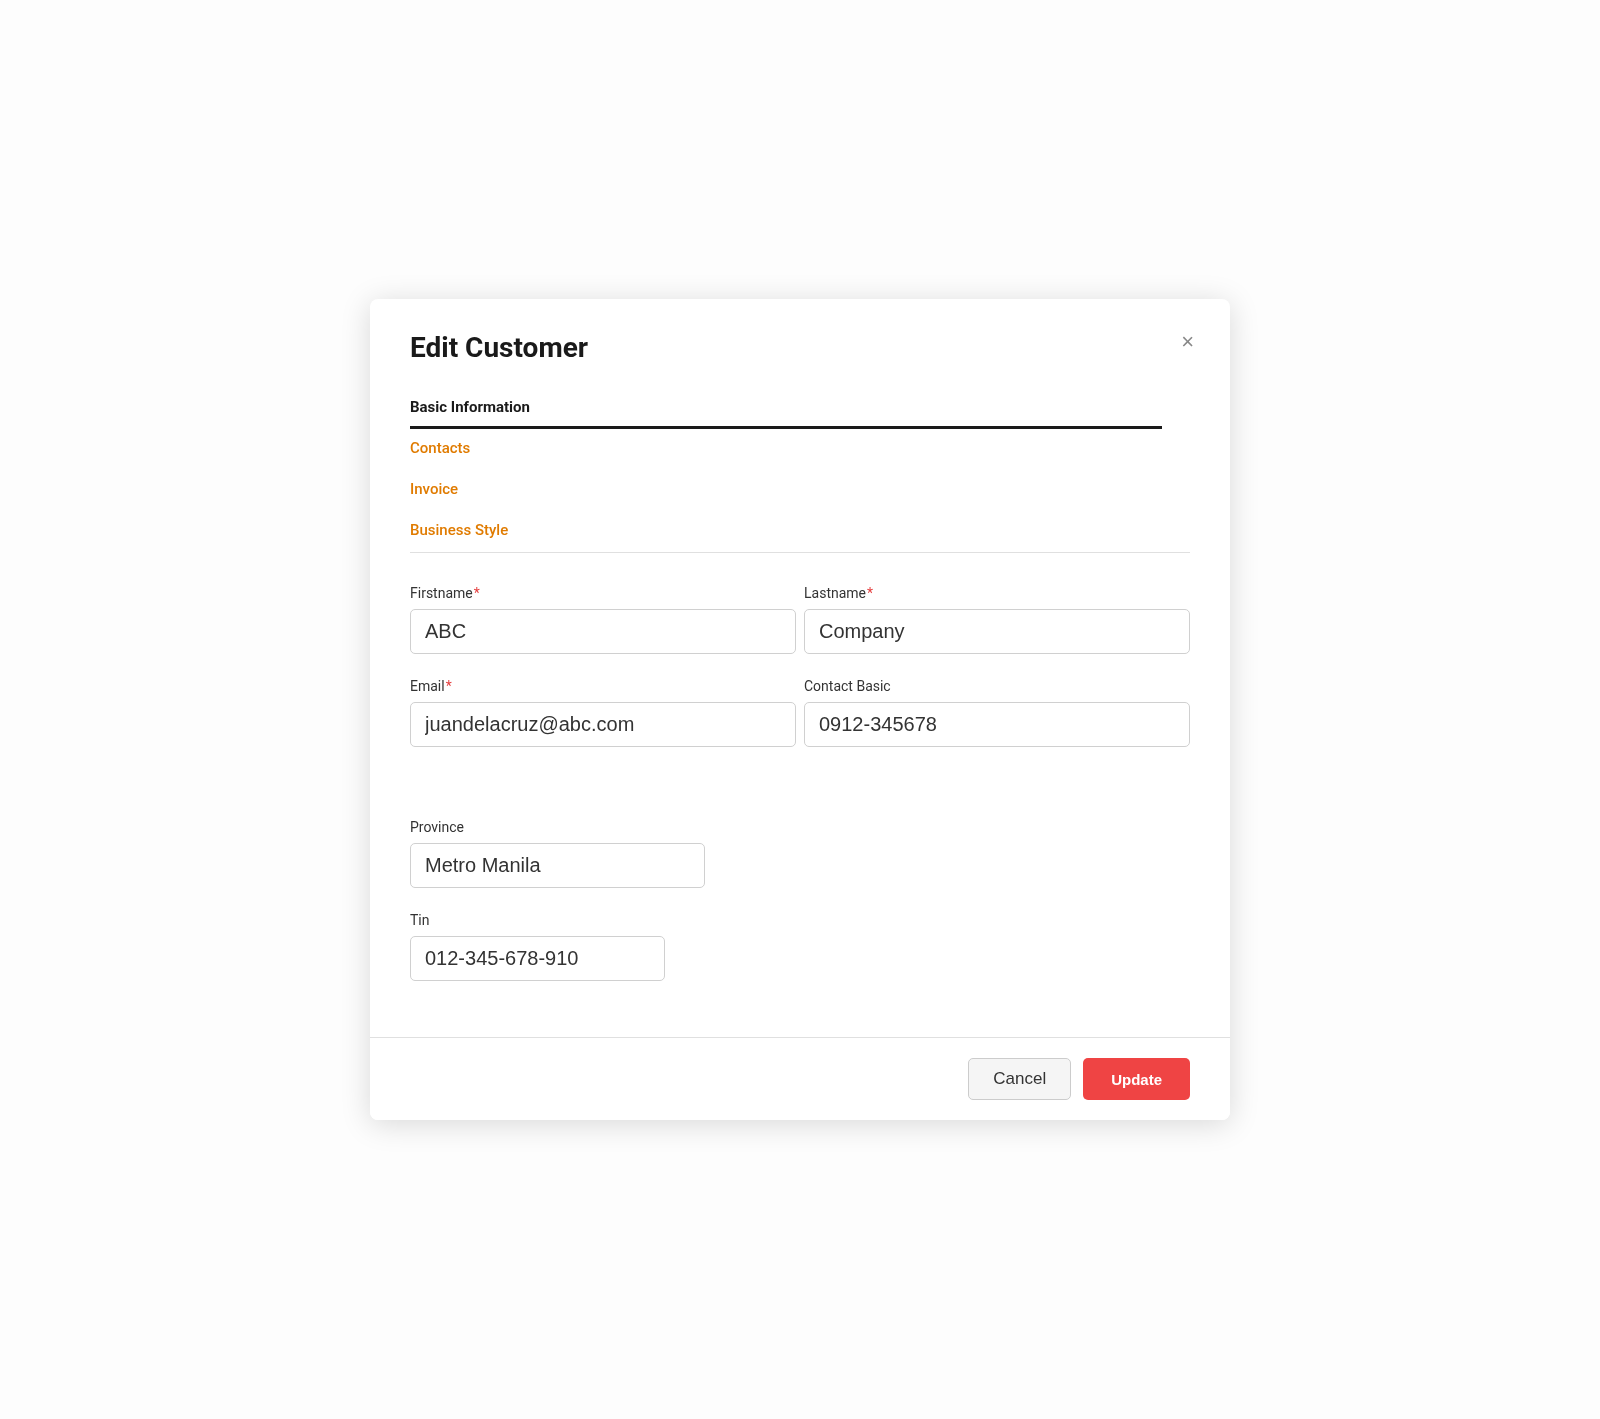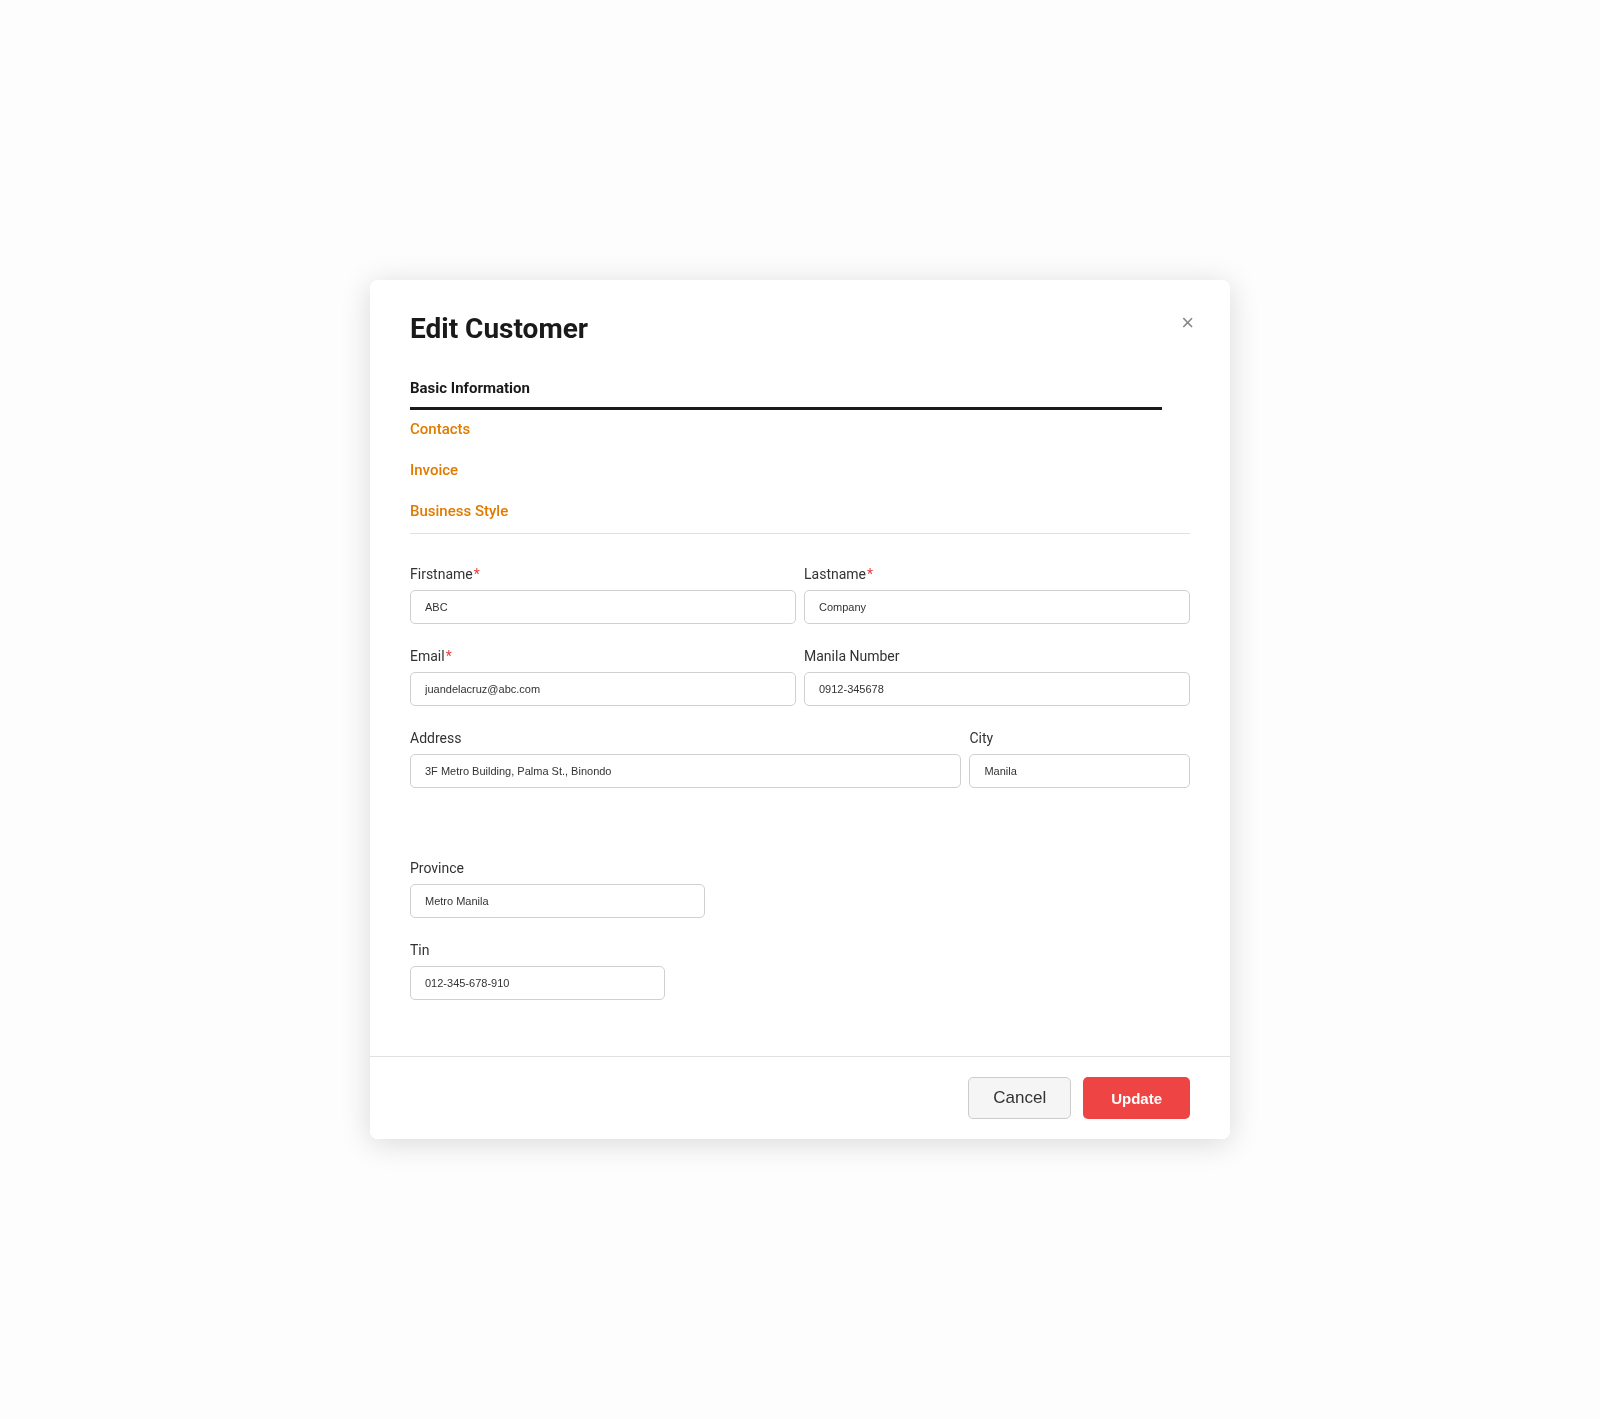--- a/index.html
+++ b/index.html
@@ -121,21 +121,21 @@
 
     label .required {
       color: #e53e3e;
       margin-left: 1px;
     }
 
     input[type="text"] {
       border: 1px solid #d0d0d0;
       border-radius: 5px;
       padding: 10px 14px;
-      font-size: 11px;
+      font-size: 20px;
       color: #333;
       outline: none;
       background: #fff;
       transition: border-color 0.2s;
       width: 100%;
     }
 
     .modal-footer {
       border-top: 1px solid #e0e0e0;
       padding: 20px 40px;
@@ -203,35 +203,25 @@
       </div>
 
       <div class="form-row">
         <div class="form-group">
           <label>
             <span>Email</span><span class="required">*</span>
           </label>
           <input type="text" value="juandelacruz@abc.com" style="">
         </div>
         <div class="form-group">
-          <label>Manila Number</label>
+          <label>Contact Basic</label>
           <input type="text" value="0912-345678" style="">
         </div>
       </div>
 
-      <div class="form-row">
-        <div class="form-group full-width">
-          <label>Address</label>
-          <input type="text" value="3F Metro Building, Palma St., Binondo" style="">
-        </div>
-        <div class="form-group city-width">
-          <label>City</label>
-          <input type="text" value="Manila" style="">
-        </div>
-      </div>
 
       <div class="form-row">
         <div class="form-group" style="max-width: 295px; margin-top: 48px;">
           <label>Province</label>
           <input type="text" value="Metro Manila" style="">
         </div>
       </div>
 
       <div class="form-row">
         <div class="form-group" style="max-width: 255px;">

